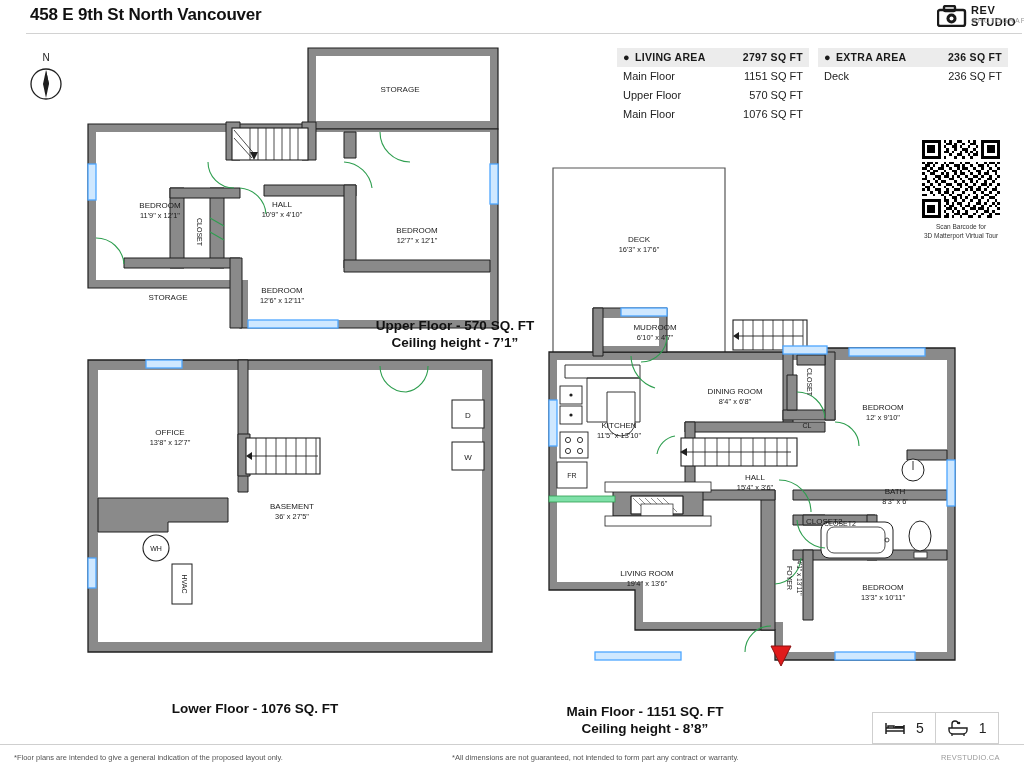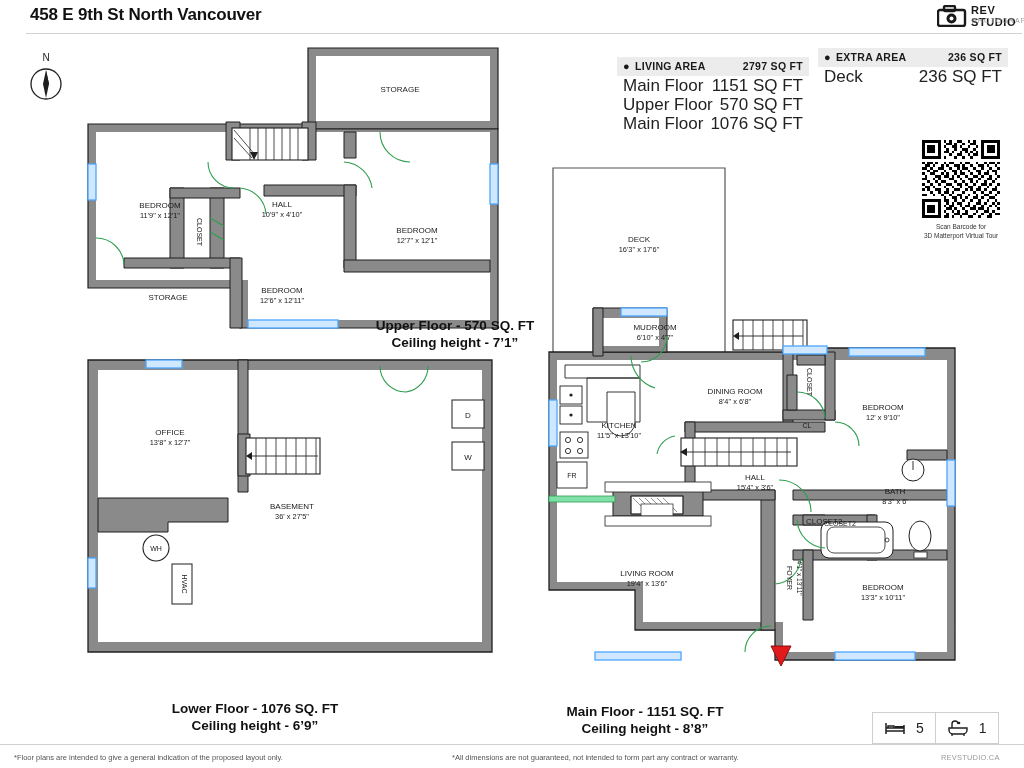--- a/index.html
+++ b/index.html
@@ -15,25 +15,25 @@
   #page-title{position:absolute;left:18px;top:5px;font-size:17px;font-weight:bold;letter-spacing:-.2px;color:#111;}
   #header-rule{position:absolute;left:14px;top:33px;width:996px;height:1px;background:#d2d2d2;}
   
   #logo{position:absolute;left:925px;top:3px;width:92px;height:28px;}
   #logo .cam{position:absolute;left:0;top:2px;}
   #logo .brand{position:absolute;left:34px;top:1px;font-size:11px;font-weight:bold;letter-spacing:.6px;color:#1a1a1a;}
   #logo .sub{position:absolute;left:35px;top:14px;font-size:7px;letter-spacing:1.1px;color:#9a9a9a;}
 
   
   .area-block{position:absolute;font-size:11px;}
-  #living-area{left:617px;top:57px;width:192px;}
+  #living-area{left:617px;top:48px;width:192px;}
   #extra-area{left:818px;top:48px;width:190px;}
   .area-head{background:#ececec;height:19px;line-height:19px;padding:0 6px;display:flex;justify-content:space-between;font-weight:bold;font-size:10.5px;letter-spacing:.3px;}
   .area-head .dot{margin-right:5px;font-size:11px;}
-  .area-row{display:flex;justify-content:space-between;padding:0 6px;height:19px;line-height:19px;font-size:17px;color:#222;}
+  .area-row{display:flex;justify-content:space-between;padding:0 6px;height:19px;line-height:19px;font-size:11px;color:#222;}
   .area-row .val{font-variant-numeric:tabular-nums;}
 
   
   #qr-block{position:absolute;left:913px;top:140px;width:96px;text-align:center;}
   #qr-img{width:78px;height:78px;margin:0 auto;display:block;}
   #qr-caption{font-size:6.5px;line-height:9px;color:#333;margin-top:4px;}
 
   
   #compass{position:absolute;left:24px;top:52px;width:44px;height:54px;}
   #compass .n{text-align:center;font-size:10px;color:#222;line-height:11px;}
@@ -485,21 +485,20 @@
   <g>
     <text class="rlabel" x="90" y="83">OFFICE</text>
     <text class="rlabel dim" x="90" y="93">13'8" x 12'7"</text>
     <text class="rlabel" x="212" y="157">BASEMENT</text>
     <text class="rlabel dim" x="212" y="167">36' x 27'5"</text>
   </g>
 </svg>
 
 <div class="floor-caption" id="cap-lower">
   <div>Lower Floor - 1076 SQ. FT</div>
-  <div>Ceiling height - 6’9”</div>
 </div>
 
 <svg class="plan" id="plan-main" width="440" height="510" viewBox="0 0 440 510">
 
   <g>
     <path d="M18 8 H190 V196 H18 Z" fill="#ffffff" stroke="#555" stroke-width="1.2"></path>
   </g>
 
   <g>
     <path d="M14 192 H250 V188 H420 V500 H240 V470 H100 V430 H14 Z" fill="#8a8a8a" stroke="#1f1f1f" stroke-width="1.3"></path>

